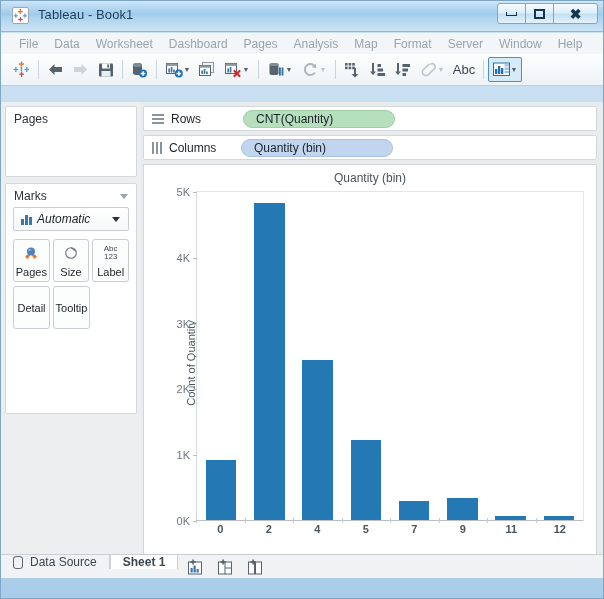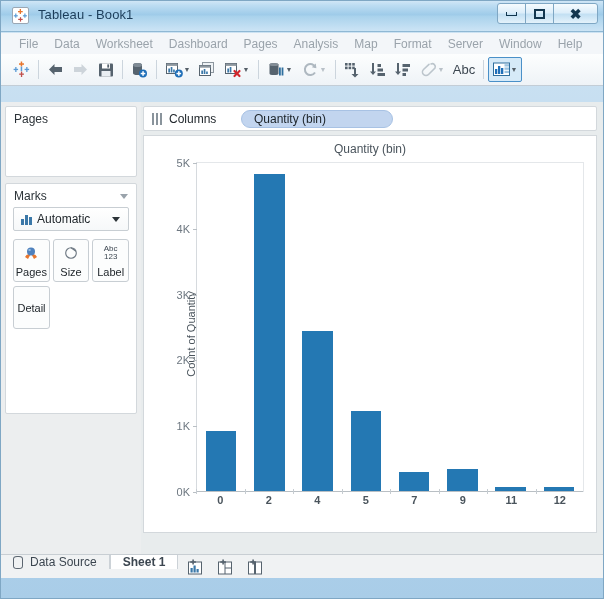--- a/index.html
+++ b/index.html
@@ -130,20 +130,21 @@
   #marks-card { margin-bottom: 0; }
   .marks-inner { padding: 0 7px 8px 7px; }
   .marktype {
     height: 24px;
     border: 1px solid #c8ced3;
     border-radius: 2px;
     background: linear-gradient(180deg,#ffffff,#f6f8f9);
     display: flex; align-items: center;
     padding: 0 4px;
     margin-bottom: 8px;
+    font-style: italic;
   }
   .mt-icon { display: flex; align-items: flex-end; gap: 1px; height: 11px; margin: 0 5px 0 3px; }
   .mt-icon i { display: block; width: 3px; background: #3b78a8; }
   .mt-label { font-size: 12px; color: #22282d; flex: 1; }
   .mt-caret {
     width: 0; height: 0;
     border-left: 4px solid transparent;
     border-right: 4px solid transparent;
     border-top: 5px solid #2c3338;
     margin-right: 4px;
@@ -561,29 +562,41 @@
                 <span class="abc123">Abc<br>123</span>
               </span>
               <span>Label</span>
             </div>
           </div>
 
           <div class="btnrow">
             <div class="mbtn text-only">
               <span>Detail</span>
             </div>
+            <div class="mbtn text-only">
+              <span>Tooltip</span>
+            </div>
           </div>
 
           <div class="marks-blank"></div>
         </div>
       </div>
     </div>
 
     <div class="viewpane">
 
+      <div class="shelf">
+        <span class="shelf-ico rows">
+            <i></i>
+            <i></i>
+            <i></i>
+          </span>
+        <span class="shelf-label">Rows</span>
+        <span class="pill green">CNT(Quantity)</span>
+      </div>
 
       <div class="shelf">
         <span class="shelf-ico cols">
             <i></i>
             <i></i>
             <i></i>
           </span>
         <span class="shelf-label">Columns</span>
         <span class="pill blue">Quantity (bin)</span>
       </div>

